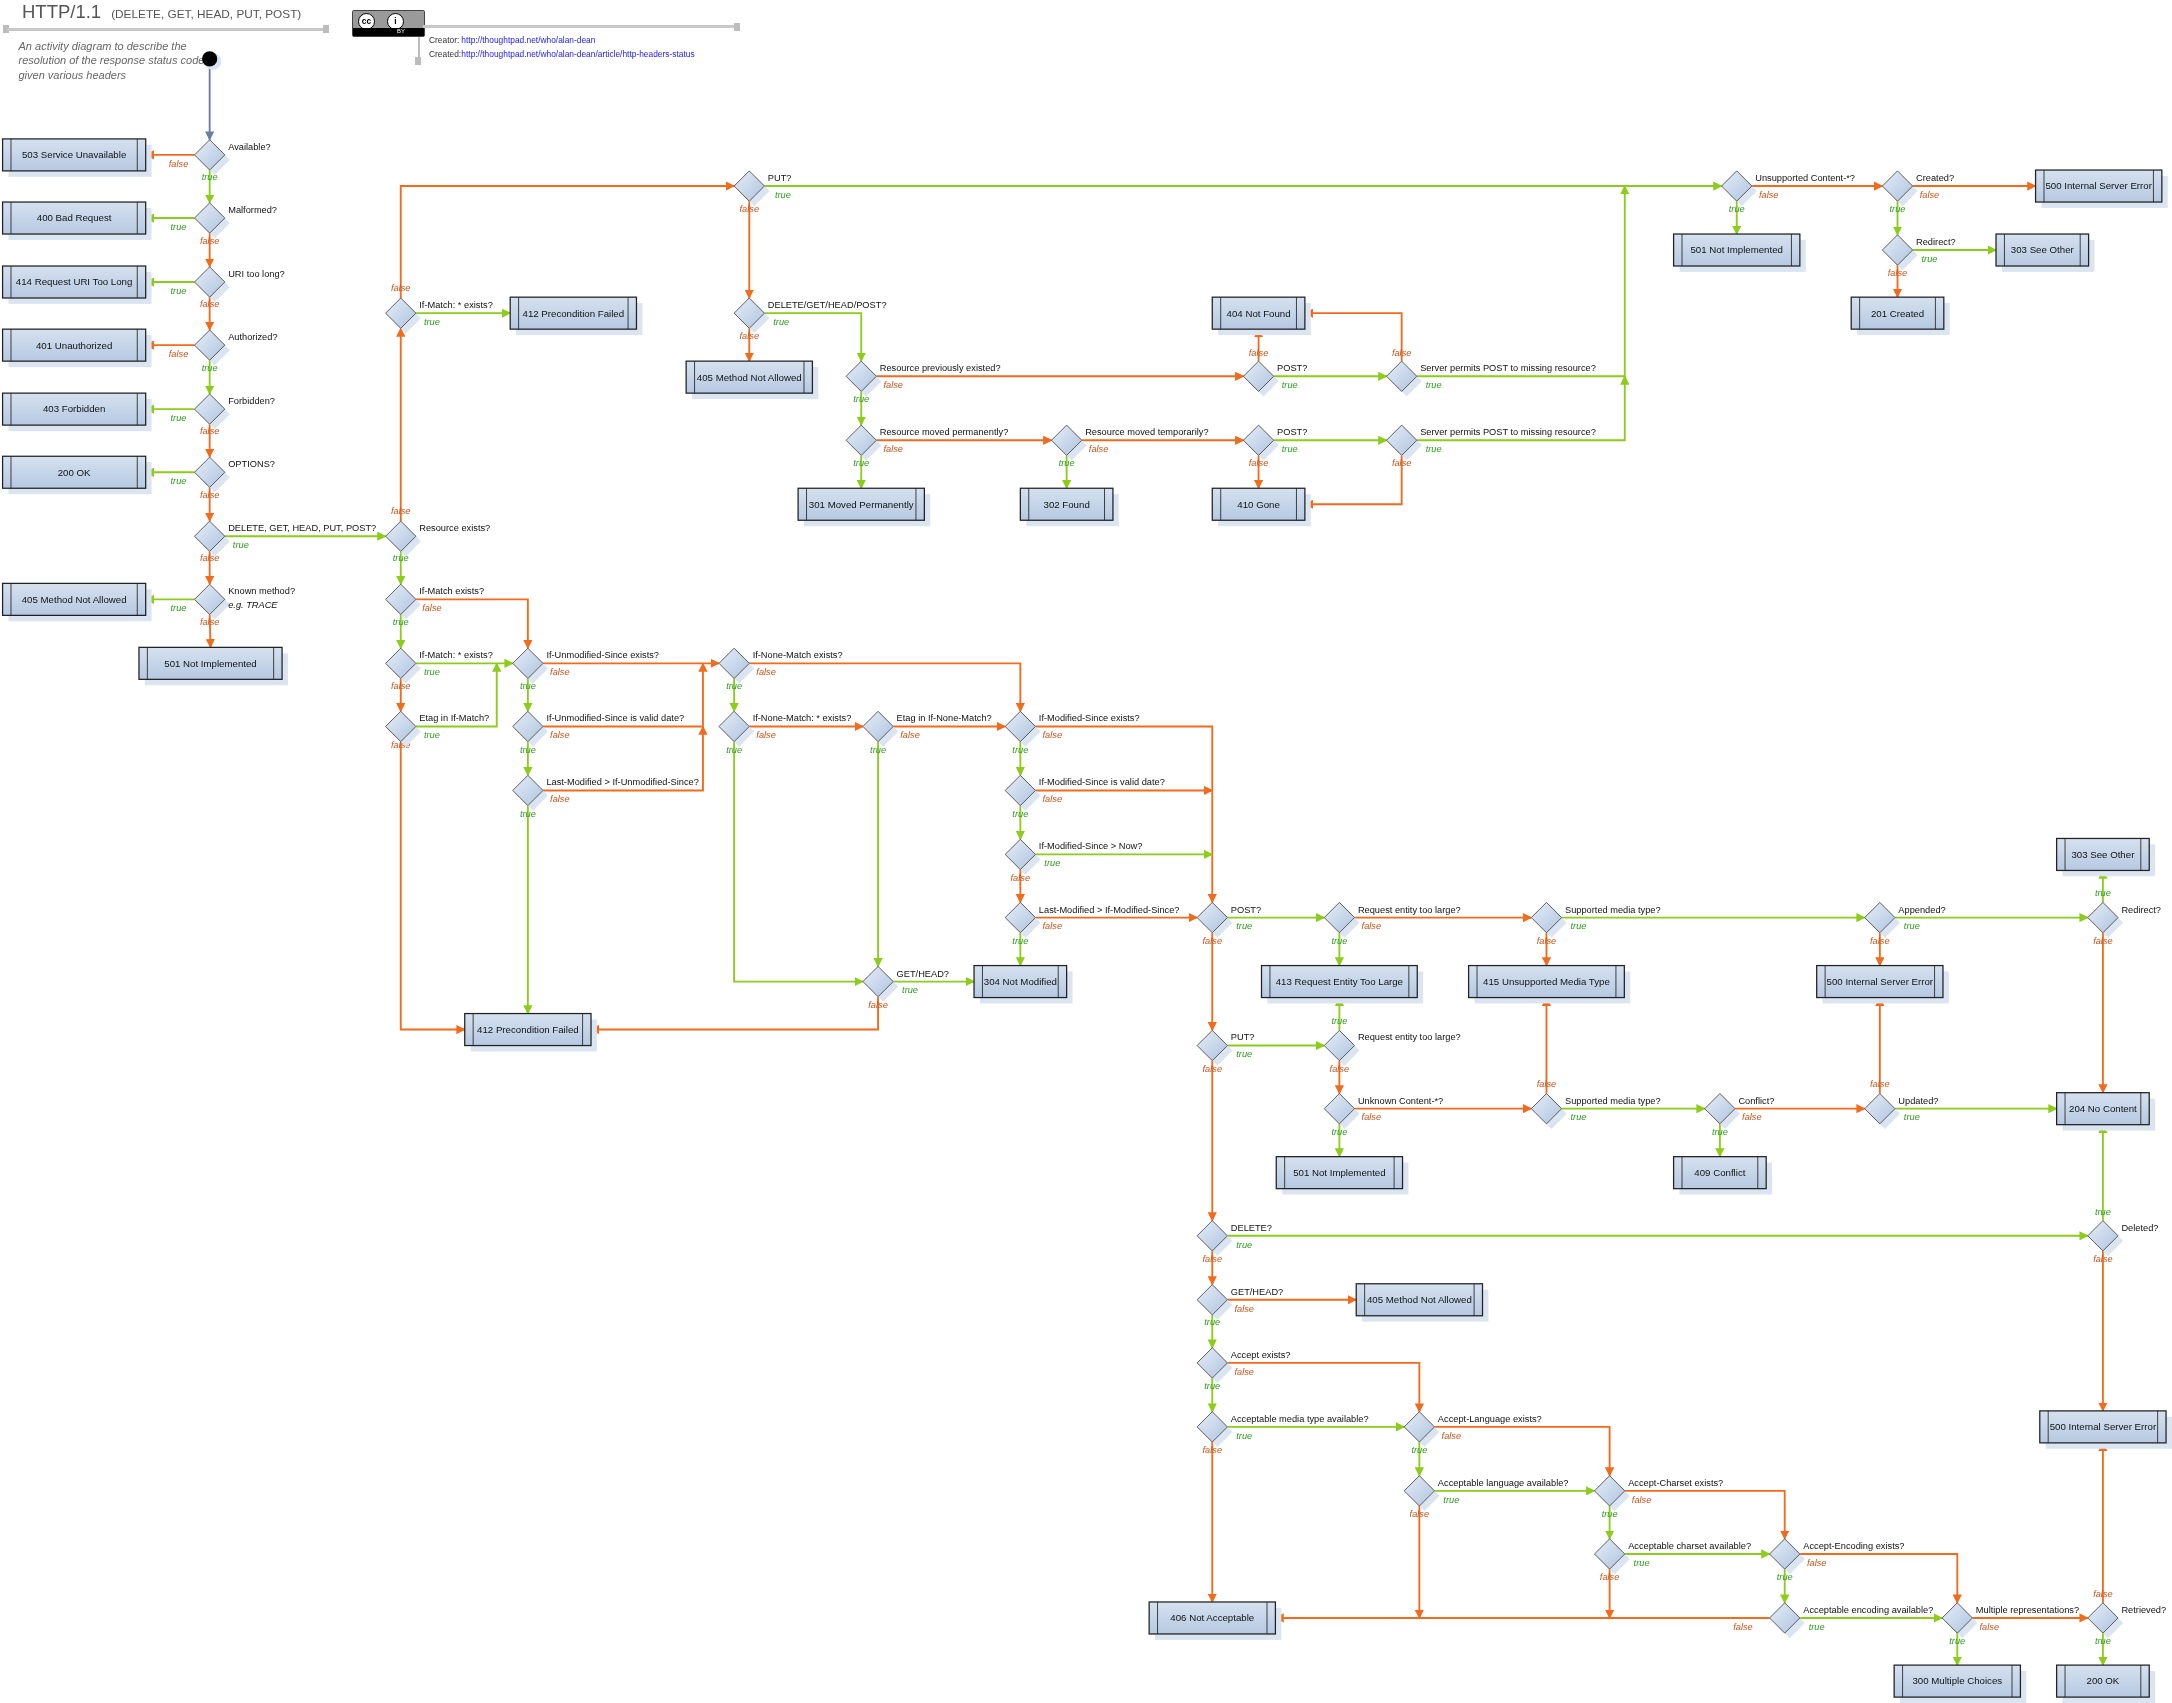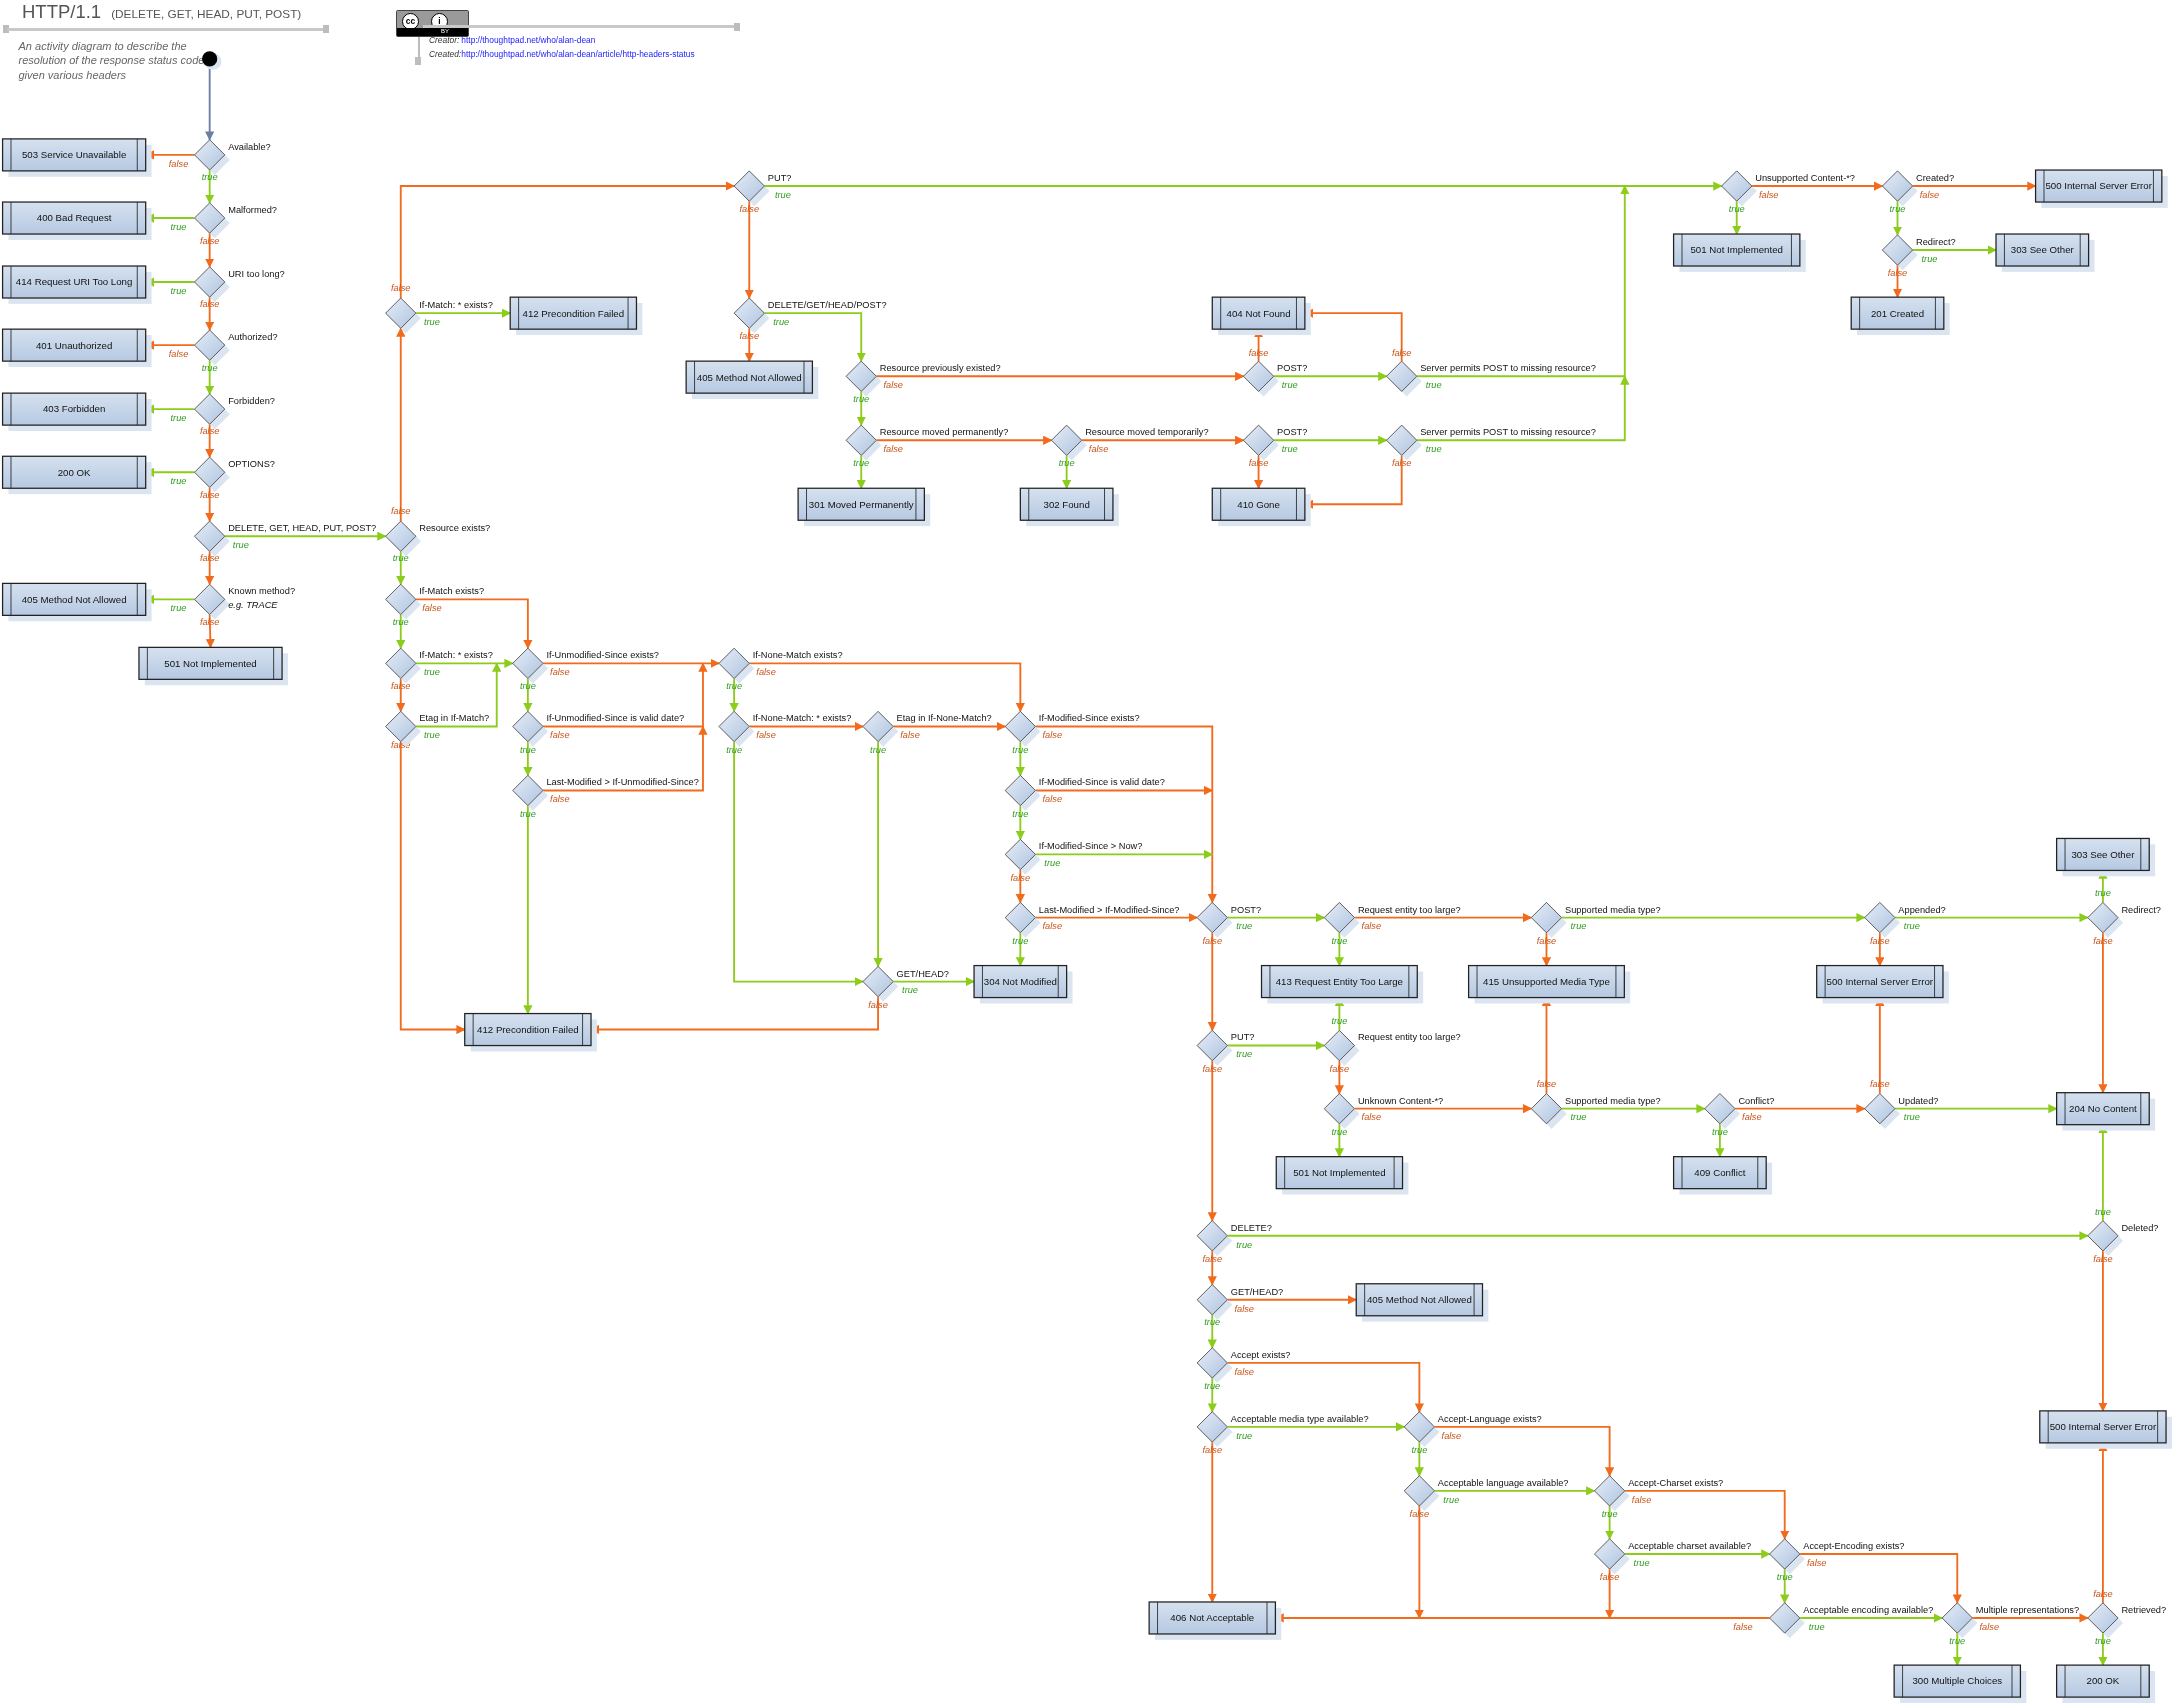--- a/index.html
+++ b/index.html
@@ -3,25 +3,25 @@
 <meta charset="utf-8">
 <style>
   html, body { margin:0; padding:0; background:#ffffff; }
   body { width:2172px; height:1703px; position:relative; overflow:hidden; font-family:"Liberation Sans", sans-serif; }
   #header { position:absolute; left:0; top:0; }
   .title { position:absolute; left:22px; top:1px; font-size:18.5px; color:#555; white-space:nowrap; }
   .title .sub { font-size:11.8px; margin-left:10px; color:#555; }
   .hrule { position:absolute; height:2.5px; background:#c8c8c8; }
   .hcap { position:absolute; width:5.9px; height:7.6px; background:#bdbdbd; }
   .desc { position:absolute; left:18.5px; top:39px; width:202px; font-size:11px; font-style:italic; color:#666; line-height:14.3px; }
-  .cc { position:absolute; left:352px; top:10px; width:71px; height:25px; background:#9a9a9a; border:0.8px solid #444; border-radius:1.7px;margin-left:44px; }
+  .cc { position:absolute; left:352px; top:10px; width:71px; height:25px; background:#9a9a9a; border:0.8px solid #444; border-radius:1.7px; }
   .cc .by { position:absolute; left:0; right:0; bottom:0; height:7.6px; background:#000; color:#fff; font-size:5.9px; text-align:center; line-height:7.6px; padding-left:25px; box-sizing:border-box; }
   .cc .circ { position:absolute; top:1.7px; width:15px; height:15px; border-radius:50%; background:#fff; border:1.7px solid #000; font-size:8.4px; font-weight:bold; text-align:center; line-height:15px; color:#000; }
   .meta { position:absolute; left:429px; top:34px; font-size:8.4px; line-height:13.5px; color:#333; white-space:nowrap; }
-  .meta .k { display:inline-block; width:30px;font-style:italic; }
+  .meta .k { display:inline-block; width:30px; }
   .meta a { color:#1a1aff; text-decoration:none;text-align:right; }
   .vline { position:absolute; left:418px; top:37px; width:1.7px; height:23.6px; background:#bdbdbd; }
   svg { position:absolute; left:0; top:0; }
   .dlabel { font-size:11px; fill:#111; }
   .tf-true { font-size:11px; font-style:italic; fill:#2f9e1f; }
   .tf-false { font-size:11px; font-style:italic; fill:#c8541a; }
   .boxtext { font-size:11.5px; fill:#111; }
 </style>
 </head>
 <body>

